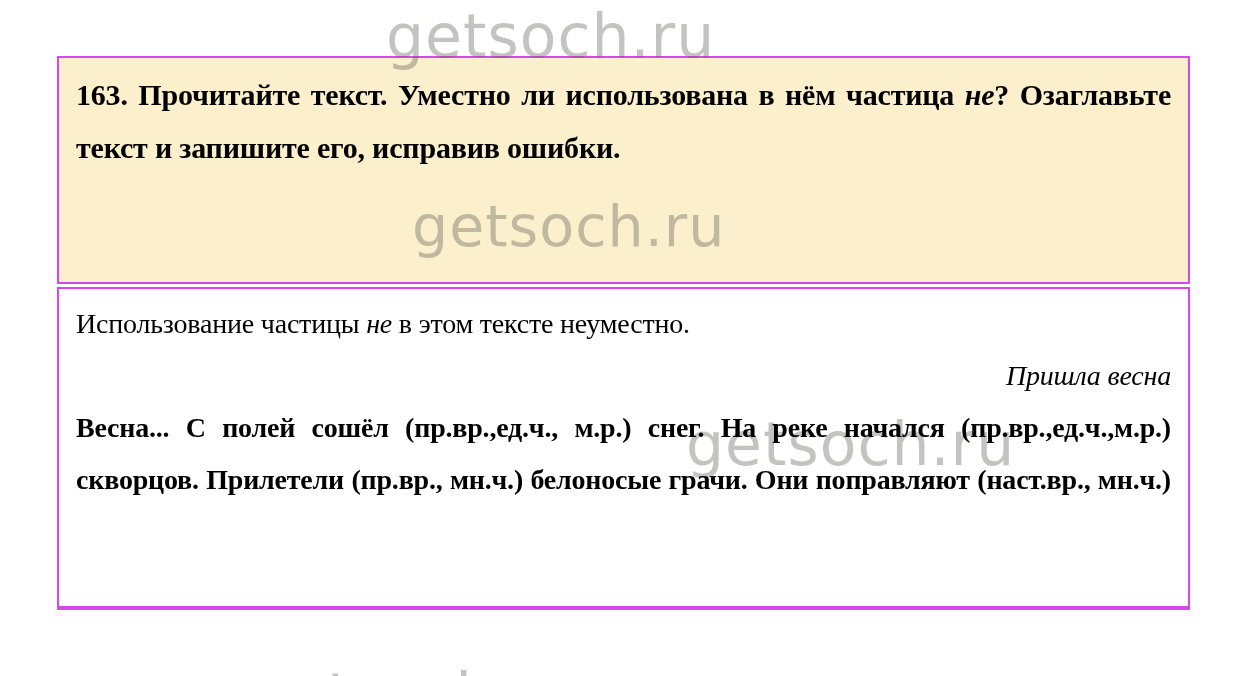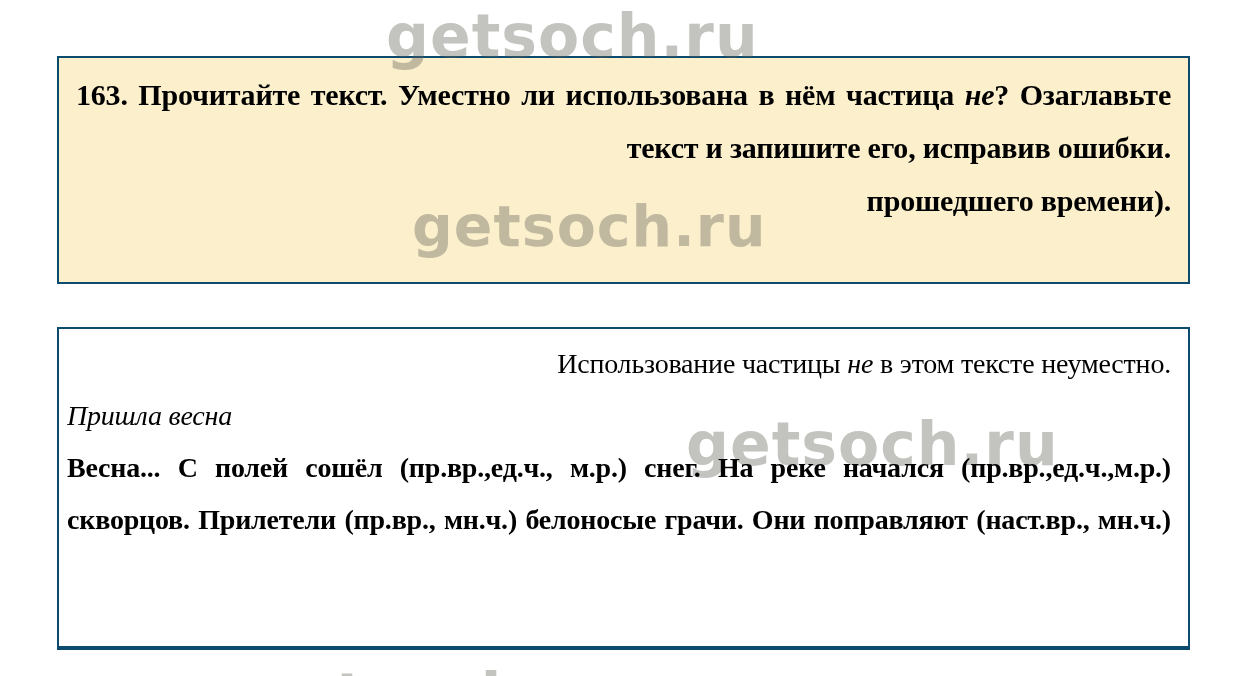--- a/index.html
+++ b/index.html
@@ -11,69 +11,68 @@
     overflow: hidden;
     color: #000;
   }
 
   
   .box {
     position: absolute;
     left: 57px;
     width: 1133px;
     box-sizing: border-box;
-    border: 2px solid #0c4a6e;
+    border: 2px solid #d946ef;
   }
   #task-box {
     top: 56px;
     height: 228px;
     background: #FBEFCC;
     padding: 10px 17px 0 17px;
   }
   #answer-box {
     top: 287px;
     height: 323px;
     background: #ffffff;
     border-bottom-width: 4px;
-    padding: 9px 17px 0 8px;
-    margin-top: 40px;
+    padding: 9px 17px 0 17px;
   }
 
   
   .line {
     position: relative;
     z-index: 4;
     height: 53px;
     line-height: 53px;
     overflow: hidden;
     white-space: nowrap;
   }
   .line.align-justify { white-space: normal; text-align: justify; text-align-last: justify; font-weight: bold; }
-  .line.align-left   { text-align: right; }
-  .line.align-center { text-align: left; }
+  .line.align-left   { text-align: left; }
+  .line.align-center { text-align: right; }
 
   #task-box .line {
     font-weight: bold;
     font-size: 30px;
     letter-spacing: -0.2px;
   }
   #answer-box .line {
     font-size: 28px;
     height: 52px;
     line-height: 52px;
     letter-spacing: -0.2px;
   }
   .line em { font-style: italic; }
 
   
   .watermark {
     position: absolute;
     z-index: 3;
     font-family: "DejaVu Sans", sans-serif;
-    font-weight: bold;
+    font-weight: normal;
     color: rgba(97, 97, 87, 0.38);
     letter-spacing: 1px;
     line-height: 1;
     pointer-events: none;
     user-select: none;
   }
   #wm-top    { left: 386px; top: 6px;   font-size: 60px; }
   #wm-task   { left: 412px; top: 198px; font-size: 57px; }
   #wm-answer { left: 686px; top: 414px; font-size: 60px; }
   #wm-bottom { left: 250px; top: 665px; font-size: 60px; }
@@ -83,21 +82,20 @@
 
 <div class="watermark" id="wm-top">getsoch.ru</div>
 <div class="watermark" id="wm-task">getsoch.ru</div>
 <div class="watermark" id="wm-answer">getsoch.ru</div>
 <div class="watermark" id="wm-bottom">getsoch.ru</div>
 
 <div class="box" id="task-box">
   <div id="task-lines">
       <div class="line align-justify"><span>163. Прочитайте текст. Уместно ли использована в нём частица </span><em>не</em><span>? Озаглавьте</span></div>
       <div class="line align-left"><span>текст и запишите его, исправив ошибки.</span></div>
-      <div class="line align-left"><span>прошедшего времени).</span></div>
     </div>
 </div>
 
 <div class="box" id="answer-box">
   <div id="answer-lines">
       <div class="line align-left"><span>Использование частицы </span><em>не</em><span> в этом тексте неуместно.</span></div>
       <div class="line align-center"><em>Пришла весна</em></div>
       <div class="line align-justify"><span>Весна... С полей сошёл (пр.вр.,ед.ч., м.р.) снег. На реке начался (пр.вр.,ед.ч.,м.р.)</span></div>
       <div class="line align-justify"><span>скворцов. Прилетели (пр.вр., мн.ч.) белоносые грачи. Они поправляют (наст.вр., мн.ч.)</span></div>
     </div>

